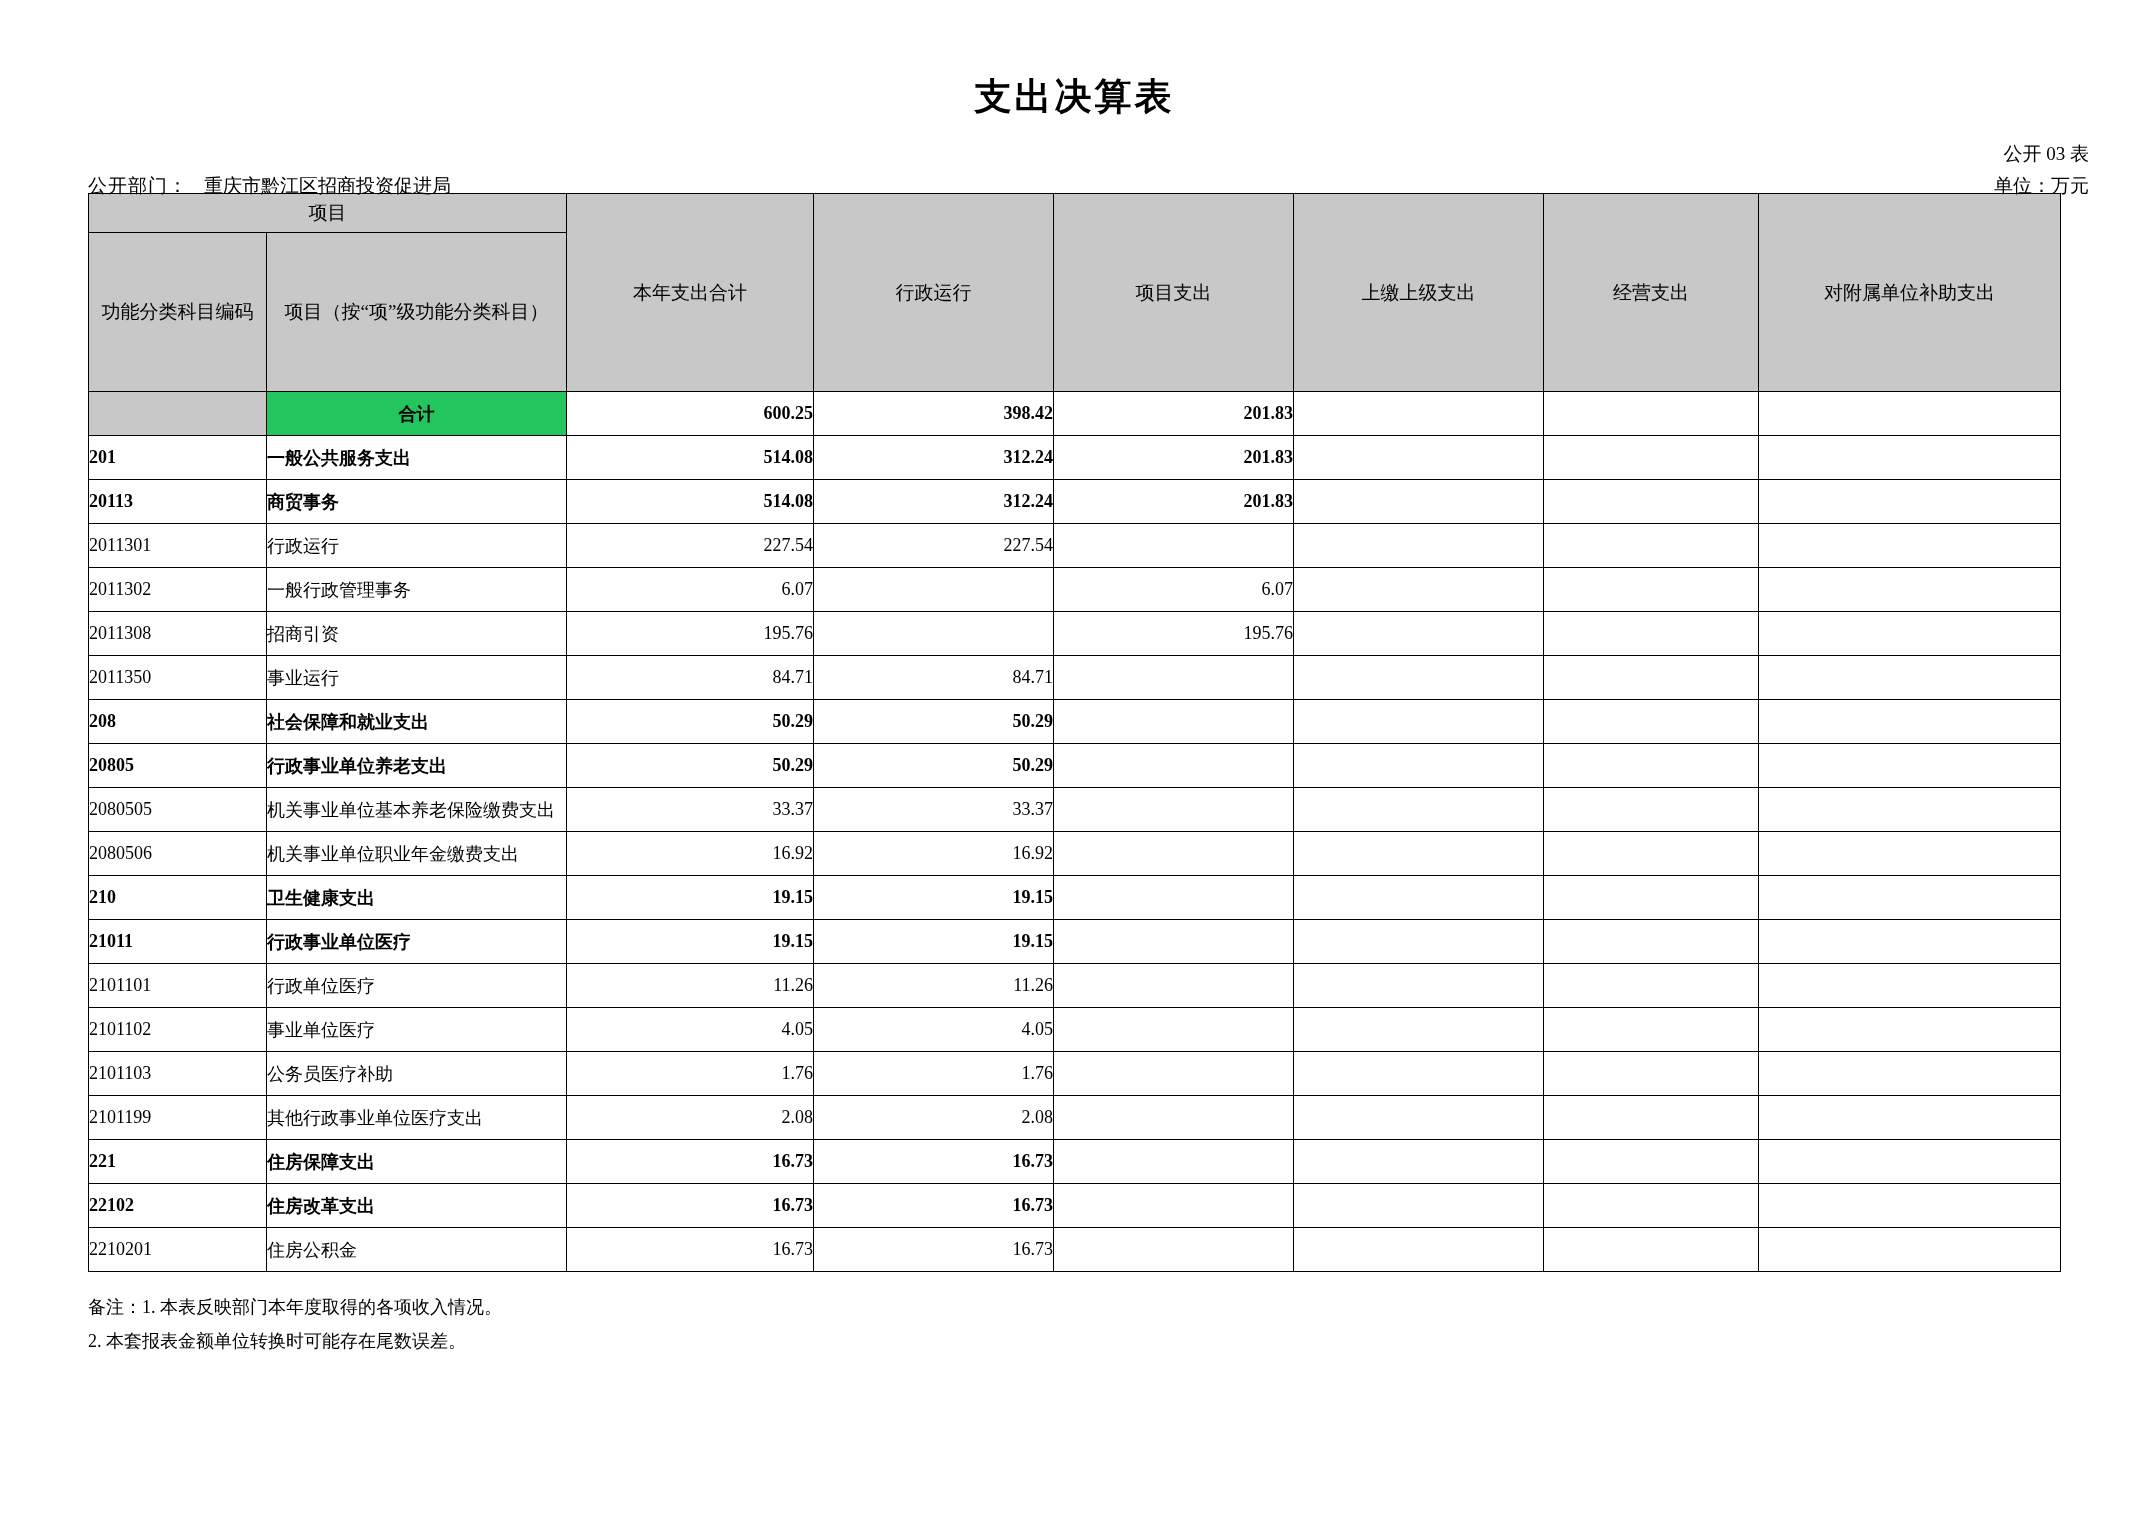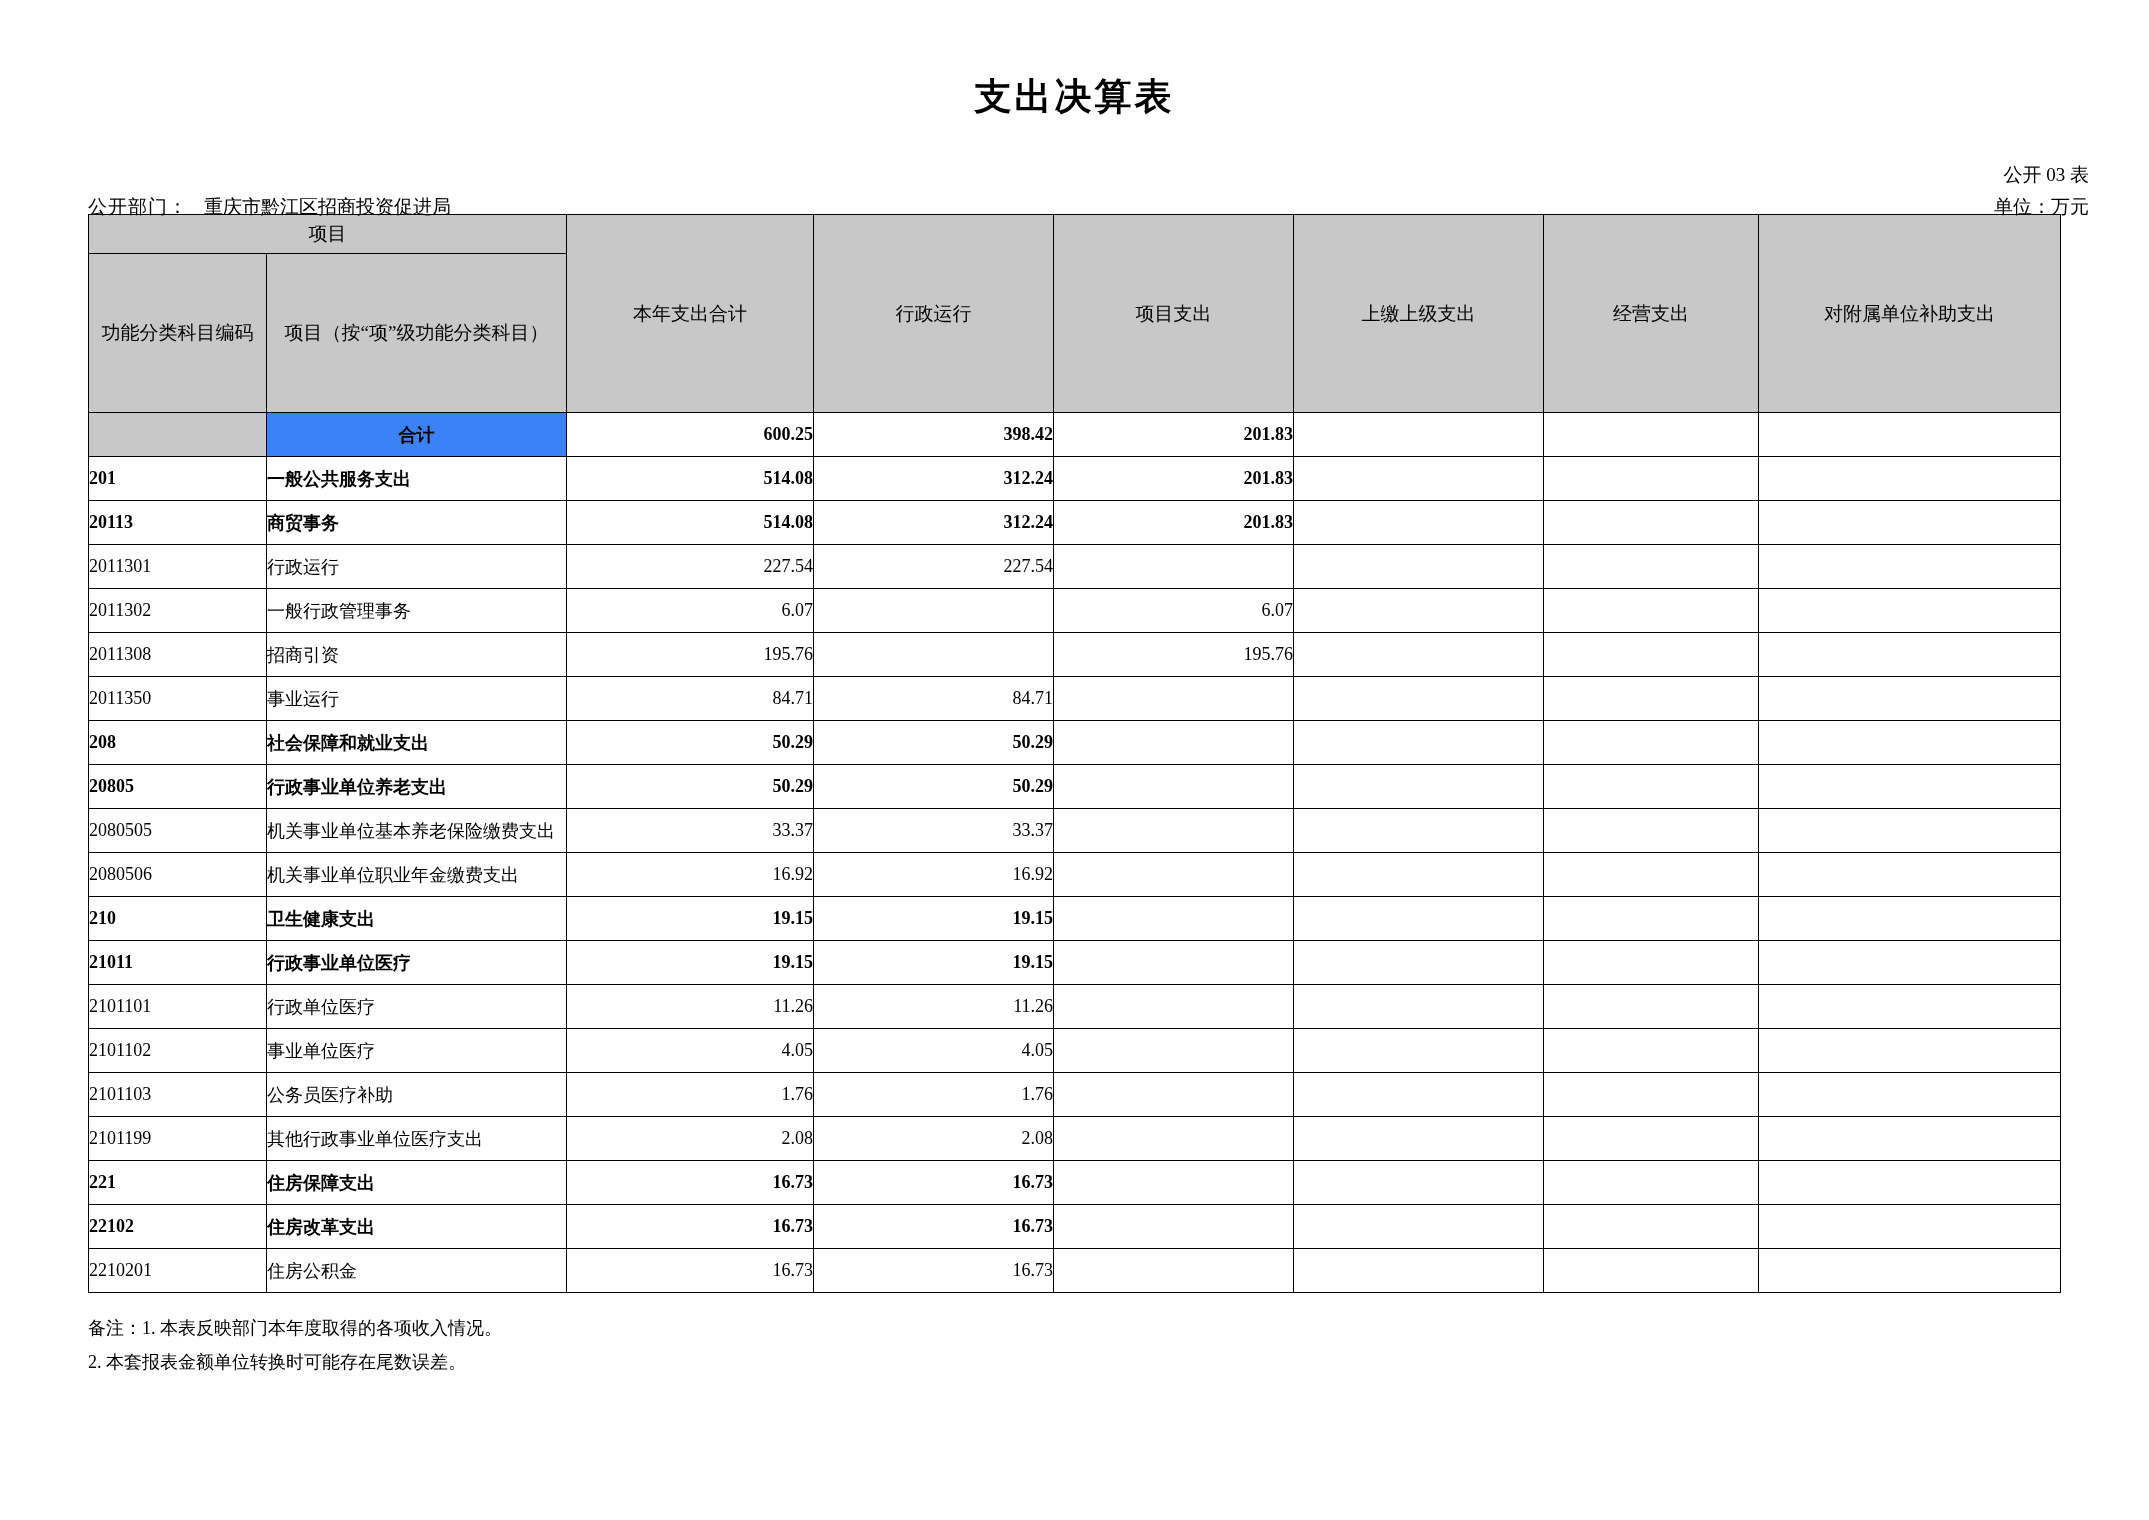--- a/index.html
+++ b/index.html
@@ -25,21 +25,21 @@
   .doc-title {
     text-align: center;
     font-size: 37px;
     font-weight: bold;
     letter-spacing: 3px;
     margin-top: 72px;
     font-family: "DejaVu Serif", serif;
   }
   .meta-row {
     position: relative;
-    margin-top: 50px;
+    margin-top: 29px;
     height: 26px;
   }
   .form-code {
     position: absolute;
     right: 60px;
     top: -10px;
     font-size: 19px;
   }
   .dept-line {
     position: absolute;
@@ -111,21 +111,21 @@
     text-align: right;
     padding-right: 26px;
     height: 43px;
     font-size: 18px;
     font-family: "Liberation Serif", serif;
   }
   tr.bold td { font-weight: bold; }
   td.total-label {
     text-align: center;
     font-weight: bold;
-    background: #3b82f6;
+    background: #22c55e;
     margin-left: 28px;
   }
   .row-total td.code, .row-total td.name {
     background: #c8c8c8;
   }
   .notes {
     margin: 18px 0 0 88px;
     font-size: 18px;
     line-height: 1.9;
   }

